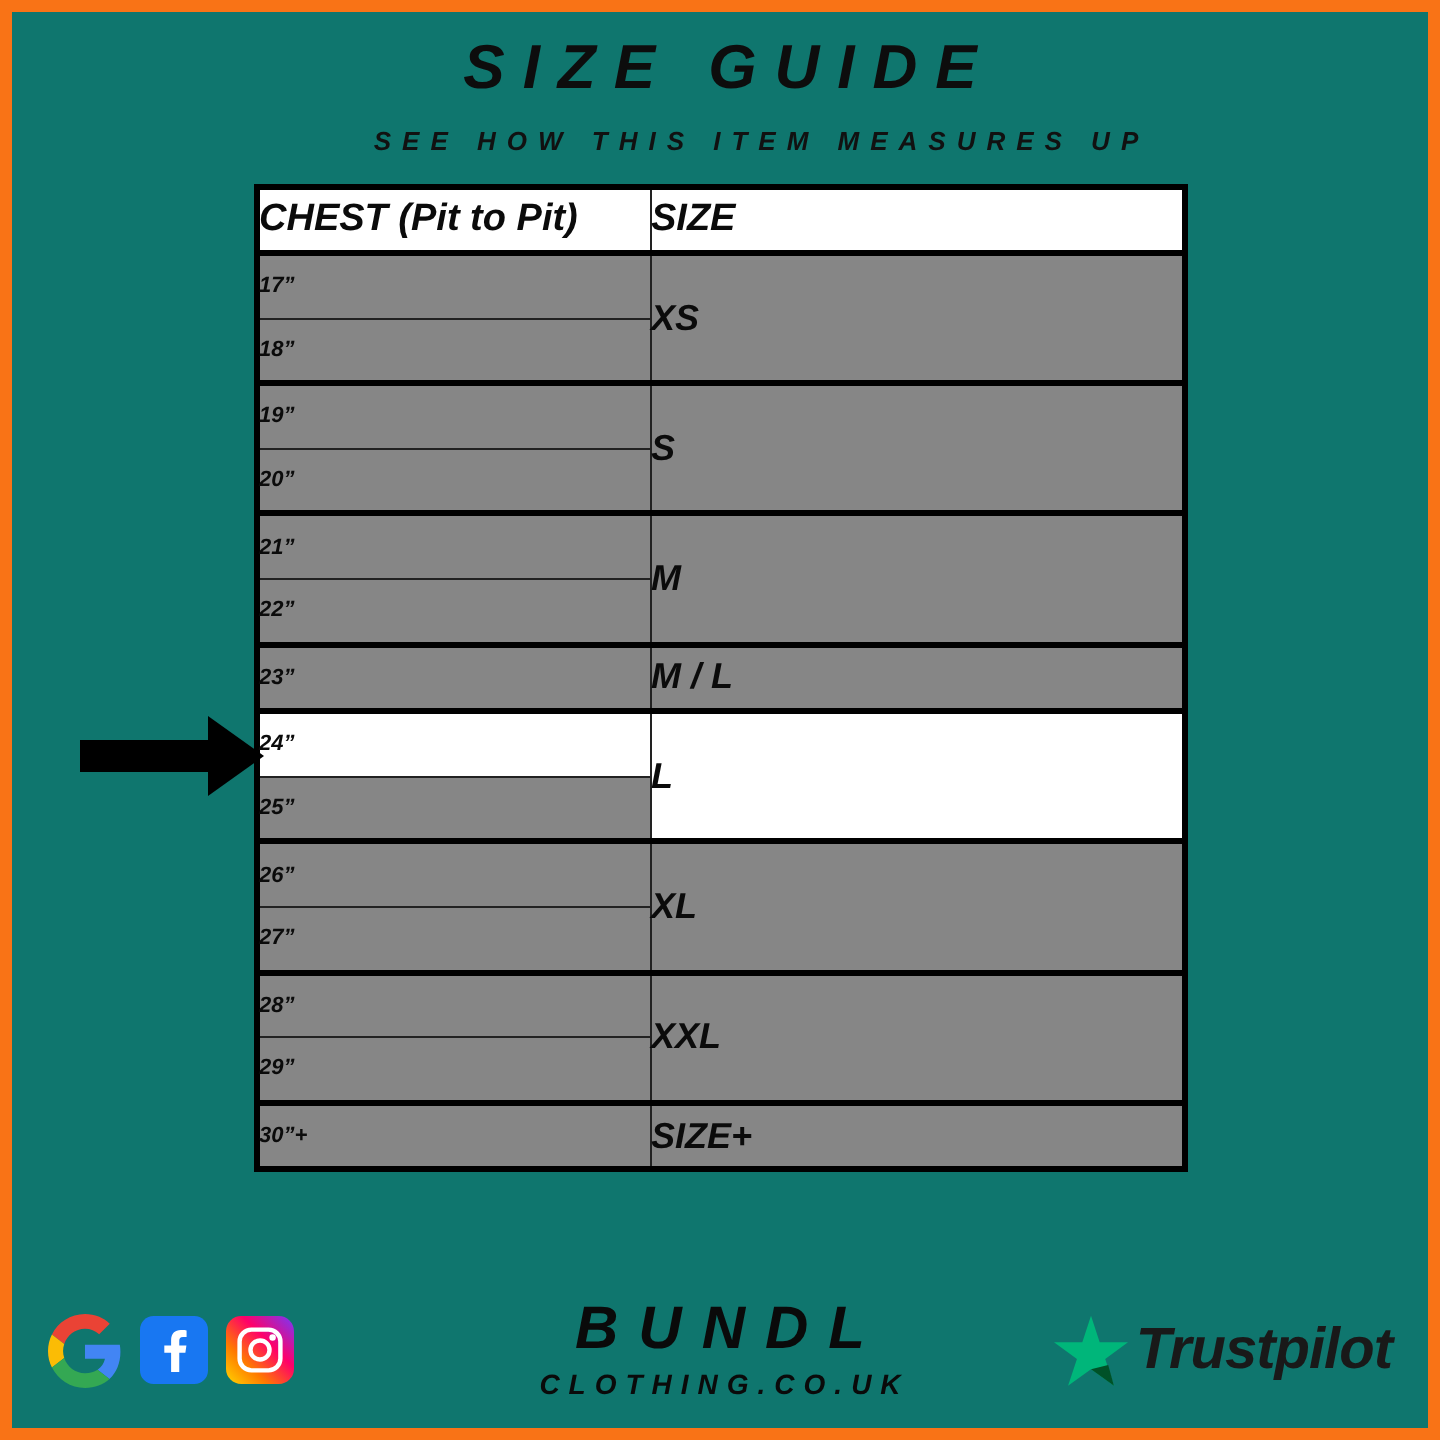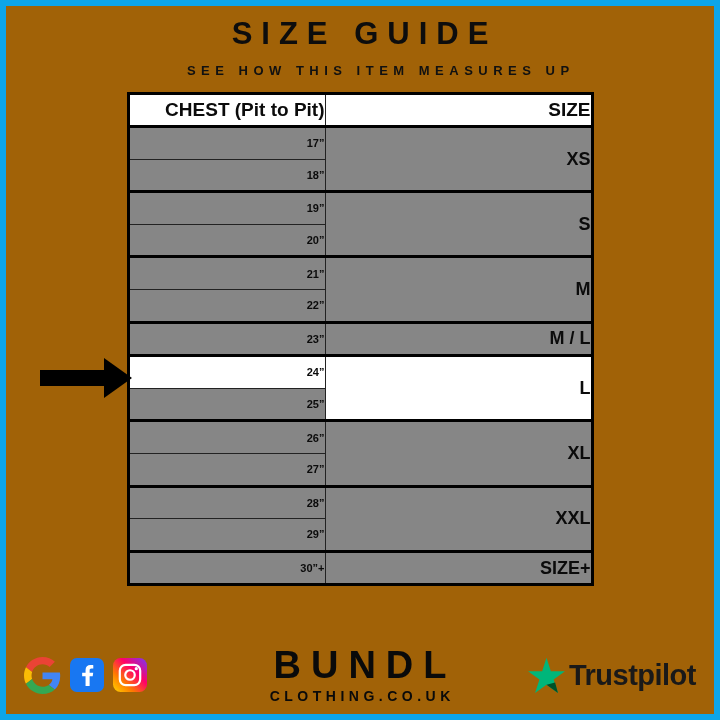--- a/index.html
+++ b/index.html
@@ -1,23 +1,24 @@
 <!DOCTYPE html>
 <html><head>
 <meta charset="utf-8">
 <style>
   html, body { margin: 0; padding: 0; background: #ffffff; }
   .page {
     position: relative;
     width: 720px; height: 720px;
     box-sizing: border-box;
-    border: 6px solid #0ea5e9;
-    background: #a16207;
+    border: 6px solid #f97316;
+    background: #0f766e;
     font-family: "Liberation Sans", sans-serif;
     overflow: hidden;
+    font-style: italic;
   }
   .title {
     margin: 10px 0 0 0;
     text-align: center;
     font-size: 31px;
     font-weight: 700;
     letter-spacing: 9px;
     text-indent: 9px;
     color: #0d0d0d;
   }
@@ -33,21 +34,21 @@
   }
   .table-wrap { width: 467px; margin: 14px auto 0 auto; }
   table.size-table {
     border-collapse: collapse;
     width: 100%;
     table-layout: fixed;
     border: 3px solid #000;
   }
   .size-table th, .size-table td {
     border: 1.5px solid #222;
-    text-align: right;
+    text-align: left;
     vertical-align: middle;
     padding: 0;
     color: #0b0b0b;
     margin-top: 16px;
   }
   .size-table thead th {
     height: 30px;
     background: #fff;
     font-size: 19px;
     font-weight: 700;
@@ -73,21 +74,21 @@
     border-left: 28px solid #000;
   }
   .footer {
     position: absolute; left: 0; right: 0; bottom: 8px; height: 62px;
     display: grid; grid-template-columns: 1fr auto 1fr;
     align-items: center; padding: 0 18px;
   }
   .social { display: flex; align-items: center; gap: 9px; justify-self: start; }
   .brand { justify-self: center; text-align: center; }
   .brand-name {
-    font-size: 38px; font-weight: 700; letter-spacing: 10px; text-indent: 10px;
+    font-size: 30px; font-weight: 700; letter-spacing: 10px; text-indent: 10px;
     color: #0a0a0a; line-height: 1;
   }
   .brand-domain {
     font-size: 14px; font-weight: 700; letter-spacing: 4.5px; text-indent: 4.5px;
     color: #0a0a0a; margin-top: 4px;
   }
   .trustpilot { justify-self: end; display: flex; align-items: center; gap: 4px; }
   .tp-label { font-size: 29px; font-weight: 700; color: #191919; letter-spacing: -0.5px; }
 </style>
 </head>

